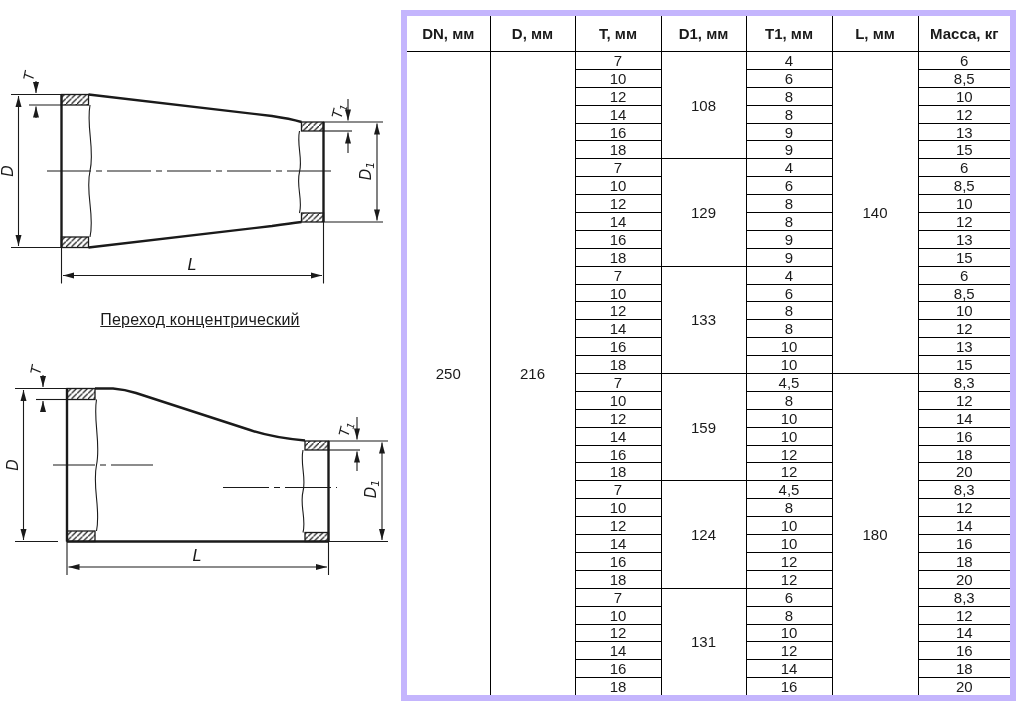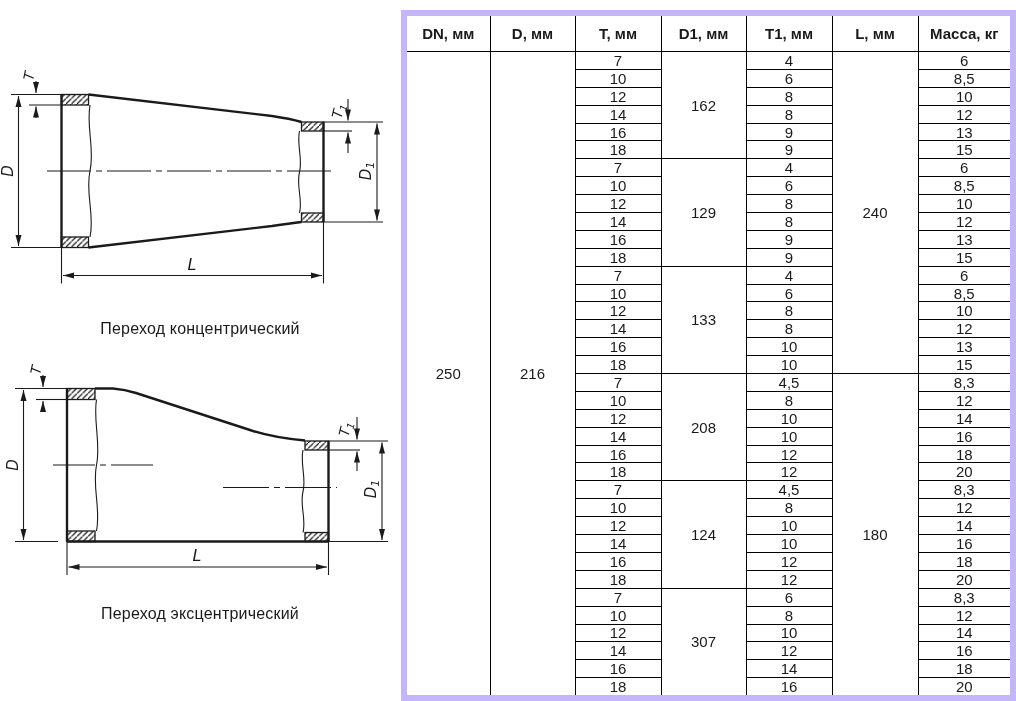--- a/index.html
+++ b/index.html
@@ -1,21 +1,21 @@
 <!DOCTYPE html>
 <html><head>
 <meta charset="utf-8">
 <style>
   html,body{margin:0;padding:0;background:#fff;}
   .stage{position:relative;width:1016px;height:701px;background:#ffffff;overflow:hidden;
          font-family:"Liberation Sans", sans-serif;color:#1a1a1a;}
   .drawing{position:absolute;left:0;}
   .caption{position:absolute;left:0;width:400px;text-align:center;font-size:16px;
            color:#1b1b1b;letter-spacing:0.2px;}
-  #caption-concentric{top:320px;}
+  #caption-concentric{top:311px;text-decoration:underline;}
   #caption-eccentric{top:605px;}
   .table-wrap{position:absolute;left:401px;top:10px;}
   table.spec{border-collapse:collapse;table-layout:fixed;border:6px solid #c4b5fd;}
   table.spec th, table.spec td{border:1px solid #000;text-align:center;vertical-align:middle;
            padding:0;line-height:1;font-family:"Liberation Sans", sans-serif;}
   table.spec th{height:35px;font-size:15px;font-weight:bold;}
   table.spec td{height:16.9px;font-size:15px;font-weight:normal;}
   svg text{font-family:"DejaVu Sans", sans-serif;font-style:italic;fill:#1a1a1a;}
 </style>
 </head>
@@ -153,21 +153,20 @@
     <text x="376" y="134" font-size="15" text-anchor="middle" transform="rotate(-90 376 134)"><tspan>D</tspan><tspan font-size="11" dy="3">1</tspan></text>
 
     <g stroke="#1a1a1a" stroke-width="1.1">
       <line x1="67" y1="186.5" x2="67" y2="220"></line>
       <line x1="328.5" y1="186.5" x2="328.5" y2="220"></line>
       <line x1="68.5" y1="212" x2="327" y2="212" marker-start="url(#ah2)" marker-end="url(#ah2)"></line>
     </g>
     <text x="197" y="206" font-size="16" text-anchor="middle">L</text>
   </svg>
 
-  <div class="caption" id="caption-eccentric">Переход эксцентрический</div>
 
   <div class="table-wrap">
     <table class="spec">
       <colgroup>
         <col style="width:86px">
           <col style="width:85px">
           <col style="width:86px">
         <col style="width:85px">
           <col style="width:86px">
           <col style="width:86px">
@@ -182,23 +181,23 @@
           <th>T1, мм</th>
           <th>L, мм</th>
           <th>Масса, кг</th>
         </tr>
       </thead>
       <tbody id="spec-body">
           <tr>
             <td rowspan="36">250</td>
             <td rowspan="36">216</td>
             <td>7</td>
-            <td rowspan="6">162</td>
+            <td rowspan="6">108</td>
             <td>4</td>
-            <td rowspan="18">240</td>
+            <td rowspan="18">140</td>
             <td>6</td>
           </tr>
           <tr>
             <td>10</td>
             <td>6</td>
             <td>8,5</td>
           </tr>
           <tr>
             <td>12</td>
             <td>8</td>
@@ -276,21 +275,21 @@
             <td>10</td>
             <td>13</td>
           </tr>
           <tr>
             <td>18</td>
             <td>10</td>
             <td>15</td>
           </tr>
           <tr>
             <td>7</td>
-            <td rowspan="6">208</td>
+            <td rowspan="6">159</td>
             <td>4,5</td>
             <td rowspan="18">180</td>
             <td>8,3</td>
           </tr>
           <tr>
             <td>10</td>
             <td>8</td>
             <td>12</td>
           </tr>
           <tr>
@@ -339,21 +338,21 @@
             <td>12</td>
             <td>18</td>
           </tr>
           <tr>
             <td>18</td>
             <td>12</td>
             <td>20</td>
           </tr>
           <tr>
             <td>7</td>
-            <td rowspan="6">307</td>
+            <td rowspan="6">131</td>
             <td>6</td>
             <td>8,3</td>
           </tr>
           <tr>
             <td>10</td>
             <td>8</td>
             <td>12</td>
           </tr>
           <tr>
             <td>12</td>

